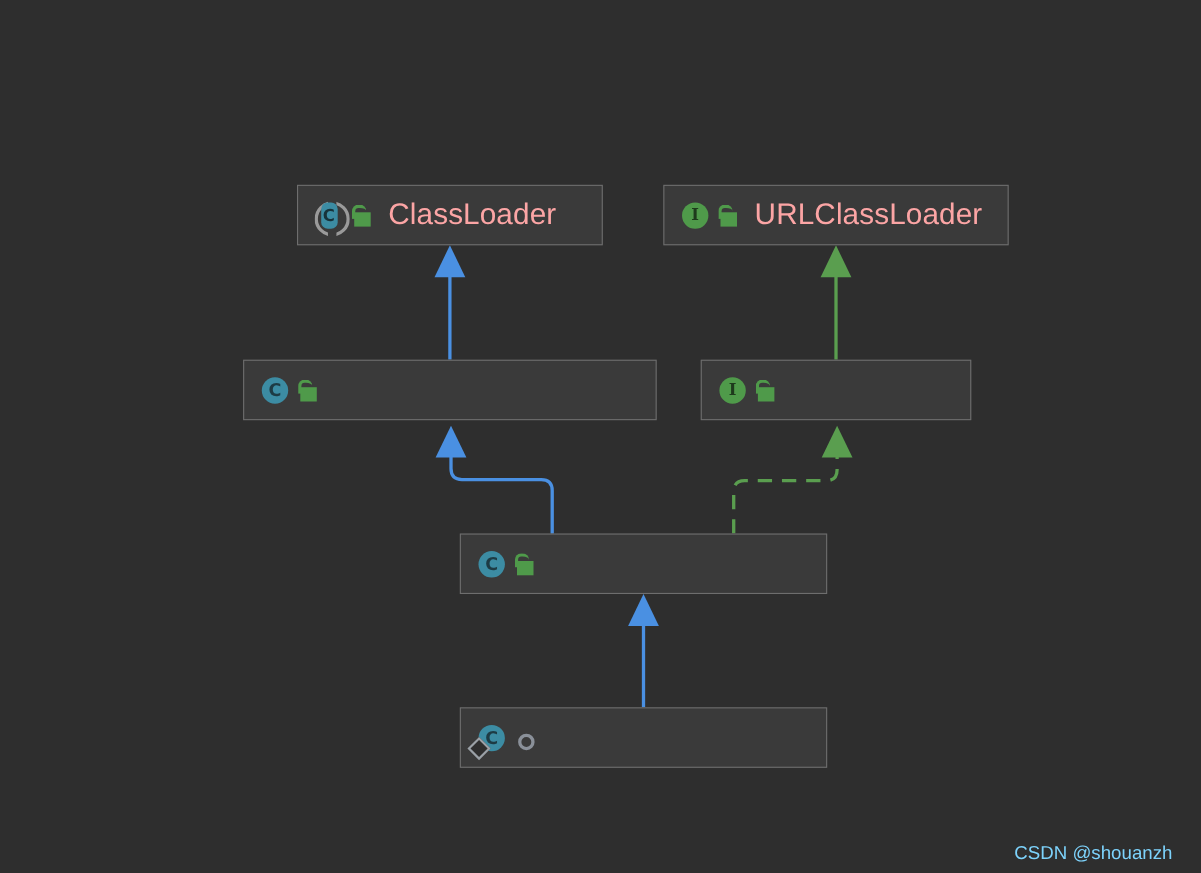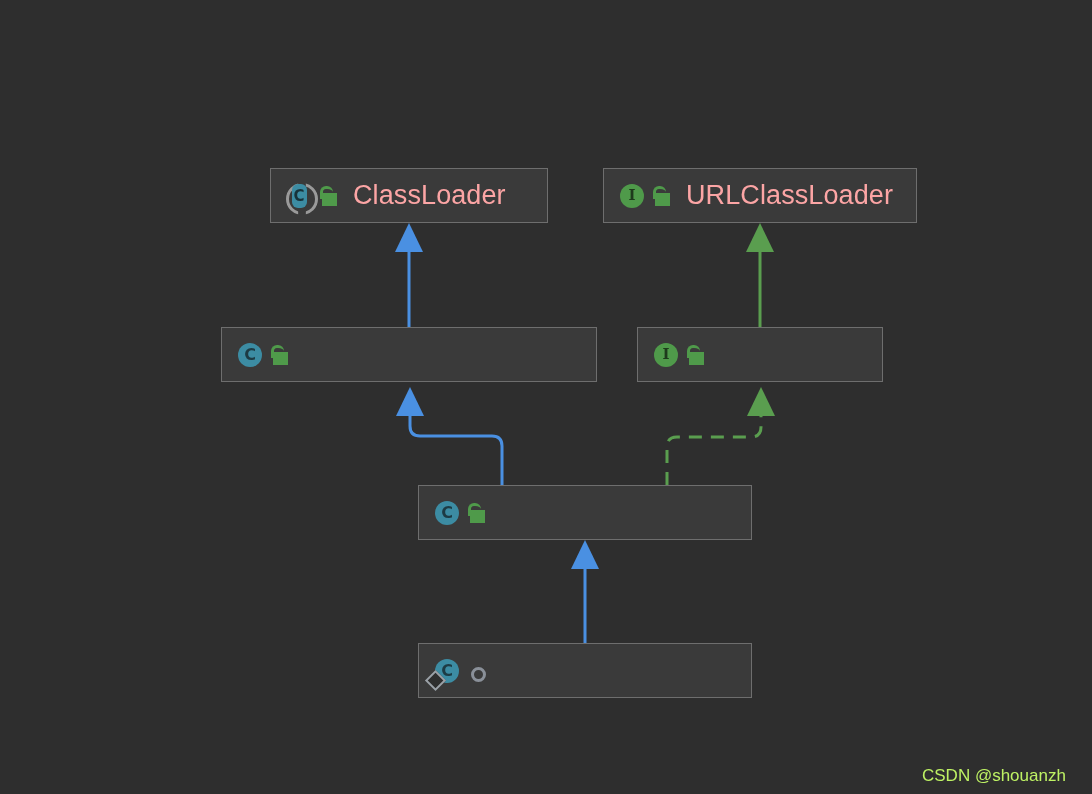--- a/index.html
+++ b/index.html
@@ -155,21 +155,21 @@
   
   .pkg-ring {
     position: absolute;
     left: 4px; top: 8px;
     width: 9px; height: 9px;
     border-radius: 50%;
     border: 3px solid #8a9099;
   }
   .watermark {
     position: absolute;
-    color: #bef264;
+    color: #7dd3fc;
     font-size: 17px;
     white-space: nowrap;
   }
 </style>
 </head>
 <body>
 
 <div id="canvas">
 
   <svg id="edge-layer" width="1092" height="794" viewBox="0 0 1092 794">

